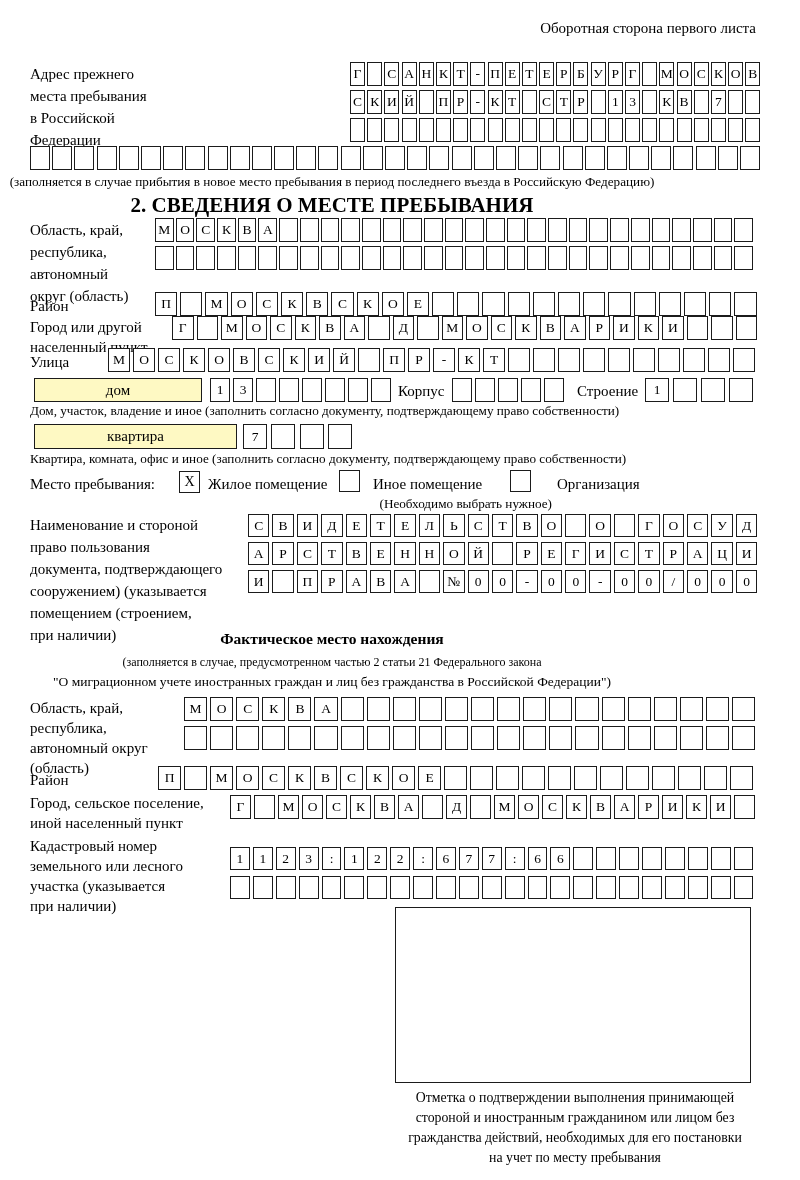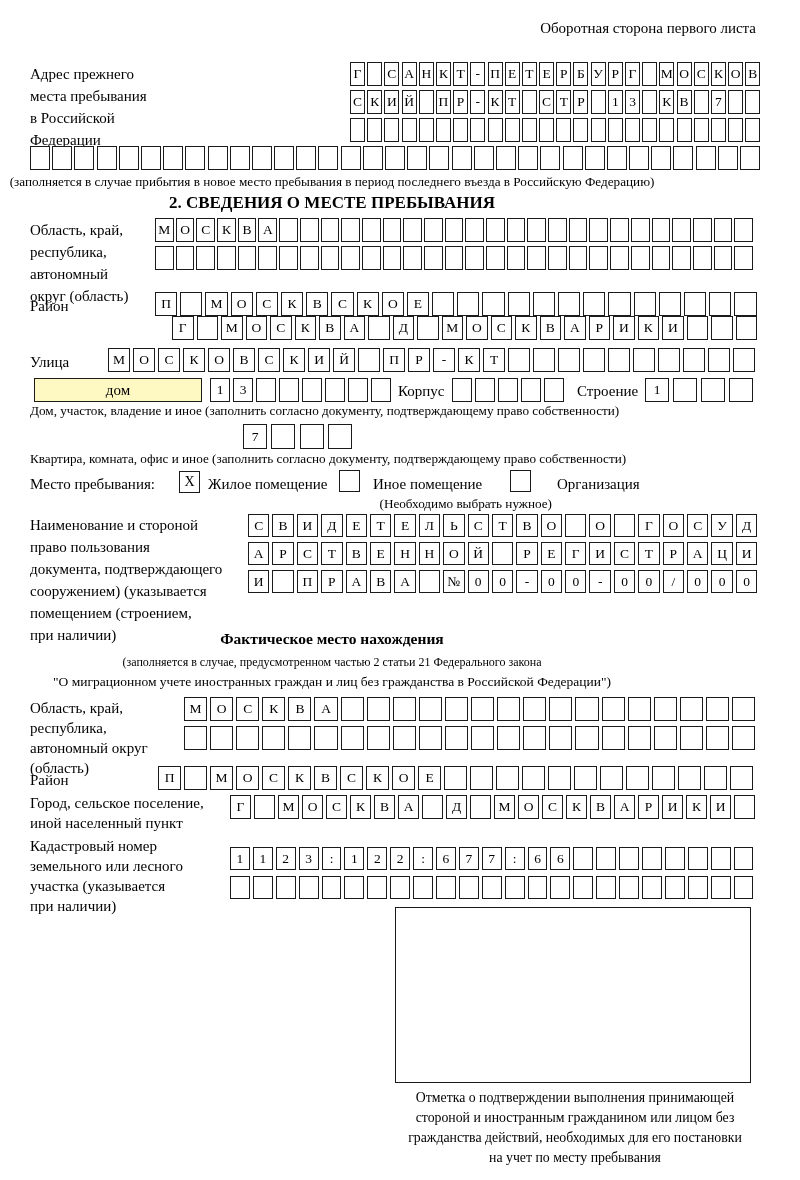--- a/index.html
+++ b/index.html
@@ -10,21 +10,21 @@
   .grid{position:absolute;display:flex;gap:var(--g,3px);}
   .grid .cell{width:var(--w,20px);height:var(--h,24px);border:1.6px solid #1b1b1b;
         box-sizing:border-box;display:flex;align-items:center;justify-content:center;
         font-size:13.5px;background:#fff;flex:none;}
   .widebox{position:absolute;border:1.6px solid #1b1b1b;box-sizing:border-box;
         display:flex;align-items:center;justify-content:center;font-size:15px;background:#fef9c3;}
   .chk{position:absolute;width:21px;height:22px;border:1.6px solid #1b1b1b;box-sizing:border-box;
         display:flex;align-items:center;justify-content:center;font-size:14px;background:#fff;}
   .caption{position:absolute;font-size:13.2px;white-space:nowrap;}
   .center{left:0;width:664px;text-align:center;white-space:normal;}
-  .h-main{position:absolute;font-weight:bold;font-size:17px;}
+  .h-main{position:absolute;font-weight:bold;font-size:21px;}
   .h-sub{position:absolute;font-weight:bold;font-size:15.5px;}
   .topnote{position:absolute;font-size:15px;text-align:right;}
   .bigbox{position:absolute;border:1.7px solid #1b1b1b;box-sizing:border-box;background:#fff;}
   .confirm{position:absolute;font-size:13.8px;line-height:20px;text-align:center;}
 </style>
 </head>
 <body>
 
 <div id="page">
 
@@ -243,20 +243,24 @@
       <span class="cell"></span>
       <span class="cell"></span>
       <span class="cell"></span>
       <span class="cell"></span>
       <span class="cell"></span>
       <span class="cell"></span>
       <span class="cell"></span>
       <span class="cell"></span>
     </div>
 
+  <div class="lbl lh20" style="left:30px;top:317px;">
+    <div>Город или другой</div>
+    <div>населенный пункт</div>
+  </div>
   <div class="grid" style="left:172px;top:316px;--w:21.5px;--g:3px;">
       <span class="cell">Г</span>
       <span class="cell"></span>
       <span class="cell">М</span>
       <span class="cell">О</span>
       <span class="cell">С</span>
       <span class="cell">К</span>
       <span class="cell">В</span>
       <span class="cell">А</span>
       <span class="cell"></span>
@@ -328,20 +332,21 @@
     </div>
   <div class="lbl" style="left:577px;top:380px;">Строение</div>
   <div class="grid" style="left:645px;top:378px;--w:24px;--g:4px;">
       <span class="cell">1</span>
       <span class="cell"></span>
       <span class="cell"></span>
       <span class="cell"></span>
     </div>
   <div class="caption" style="left:30px;top:403px;">Дом, участок, владение и иное (заполнить согласно документу, подтверждающему право собственности)</div>
 
+  <div class="widebox" style="left:34px;top:424px;width:203px;height:25px;">квартира</div>
   <div class="grid" style="left:243px;top:424px;--w:24px;--g:4.3px;--h:25px;">
       <span class="cell">7</span>
       <span class="cell"></span>
       <span class="cell"></span>
       <span class="cell"></span>
     </div>
   <div class="caption" style="left:30px;top:451px;">Квартира, комната, офис и иное (заполнить согласно документу, подтверждающему право собственности)</div>
 
   <div class="lbl" style="left:30px;top:473px;">Место пребывания:</div>
   <span class="chk" style="left:179px;top:471px;">X</span>

